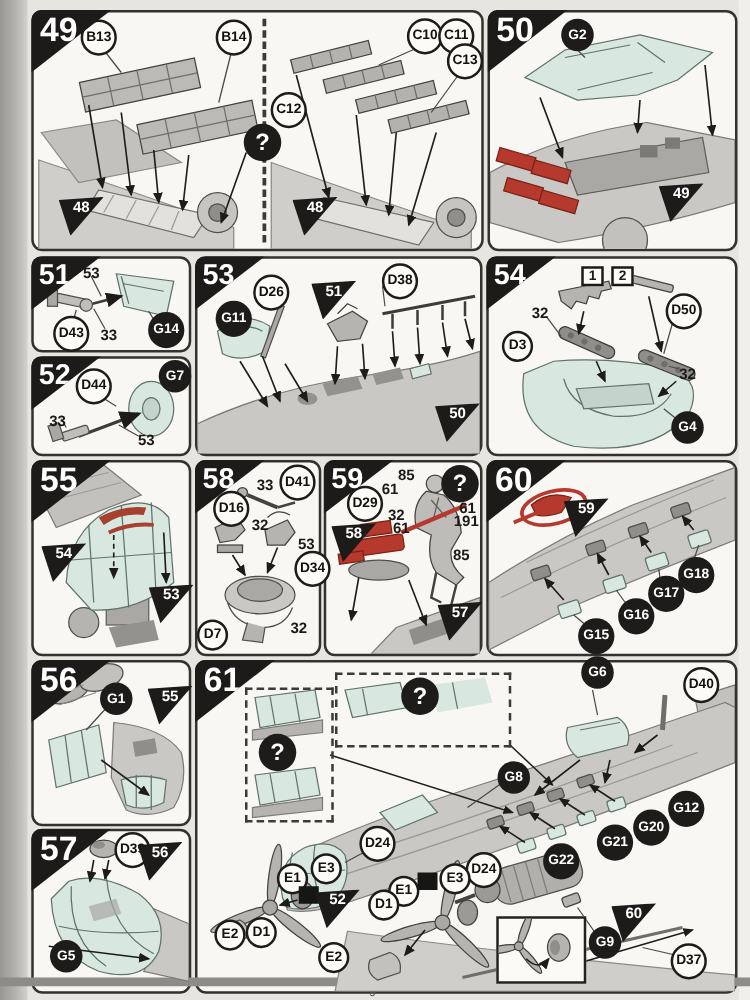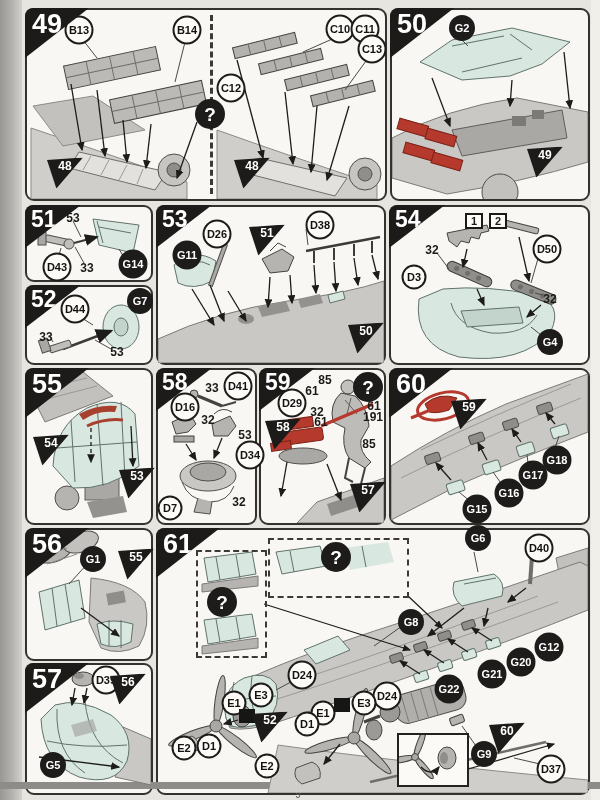--- a/index.html
+++ b/index.html
@@ -550,21 +550,21 @@
     <line x1="228" y1="166" x2="224" y2="178" stroke="#4a4947"></line>
     <line x1="318" y1="216" x2="304" y2="196" stroke="#4a4947"></line>
     <line x1="382" y1="234" x2="356" y2="228" stroke="#4a4947"></line>
   </svg>
   <div class="corner">61</div>
   <div class="dashbox" style="left:38px;top:20px;width:67px;height:104px"></div>
   <div class="dashbox" style="left:110px;top:8px;width:137px;height:56px"></div>
   <div class="co cd qm" style="left:64px;top:72px">?</div>
   <div class="co cd qm" style="left:178px;top:27px">?</div>
   <div class="co cd c2" style="left:320px;top:8px">G6</div>
-  <div class="co cw" style="left:381px;top:18px">D40</div>
+  <div class="co cw" style="left:403px;top:18px">D40</div>
   <div class="co cd c2" style="left:253px;top:92px">G8</div>
   <div class="co cd" style="left:391px;top:117px">G12</div>
   <div class="co cd" style="left:363px;top:132px">G20</div>
   <div class="co cd" style="left:334px;top:144px">G21</div>
   <div class="co cd" style="left:291px;top:159px">G22</div>
   <div class="co cw" style="left:144px;top:145px">D24</div>
   <div class="co cw" style="left:229px;top:166px">D24</div>
   <div class="co cw c2" style="left:76px;top:173px">E1</div>
   <div class="co cw c2" style="left:103px;top:165px">E3</div>
   <div class="co chip" style="left:89px;top:186px"></div>

